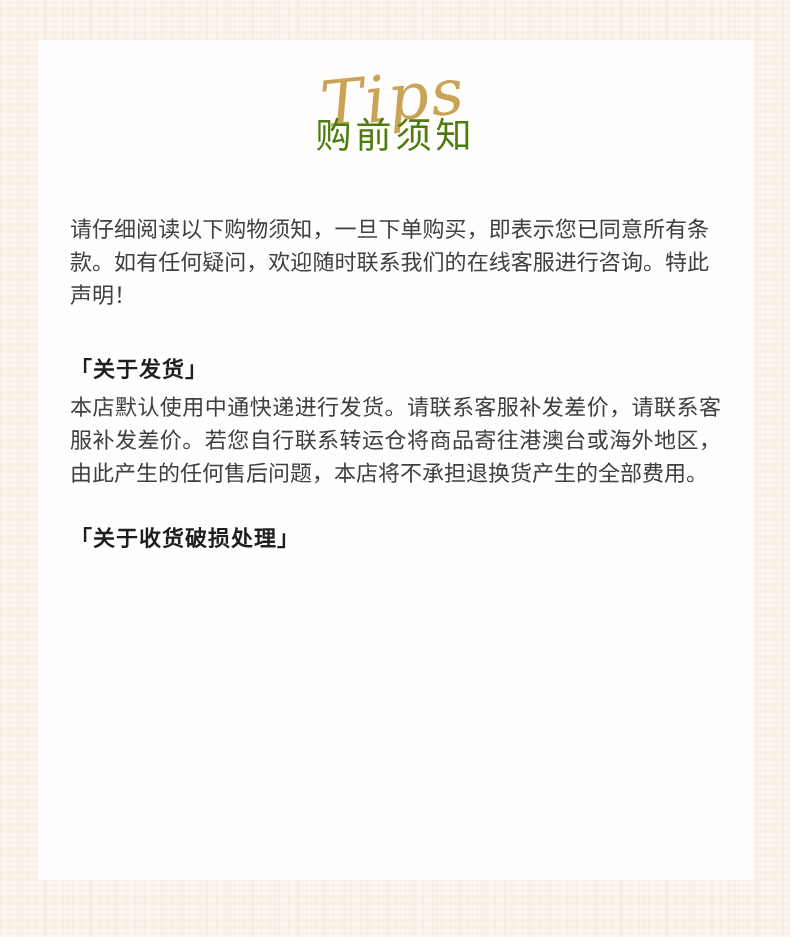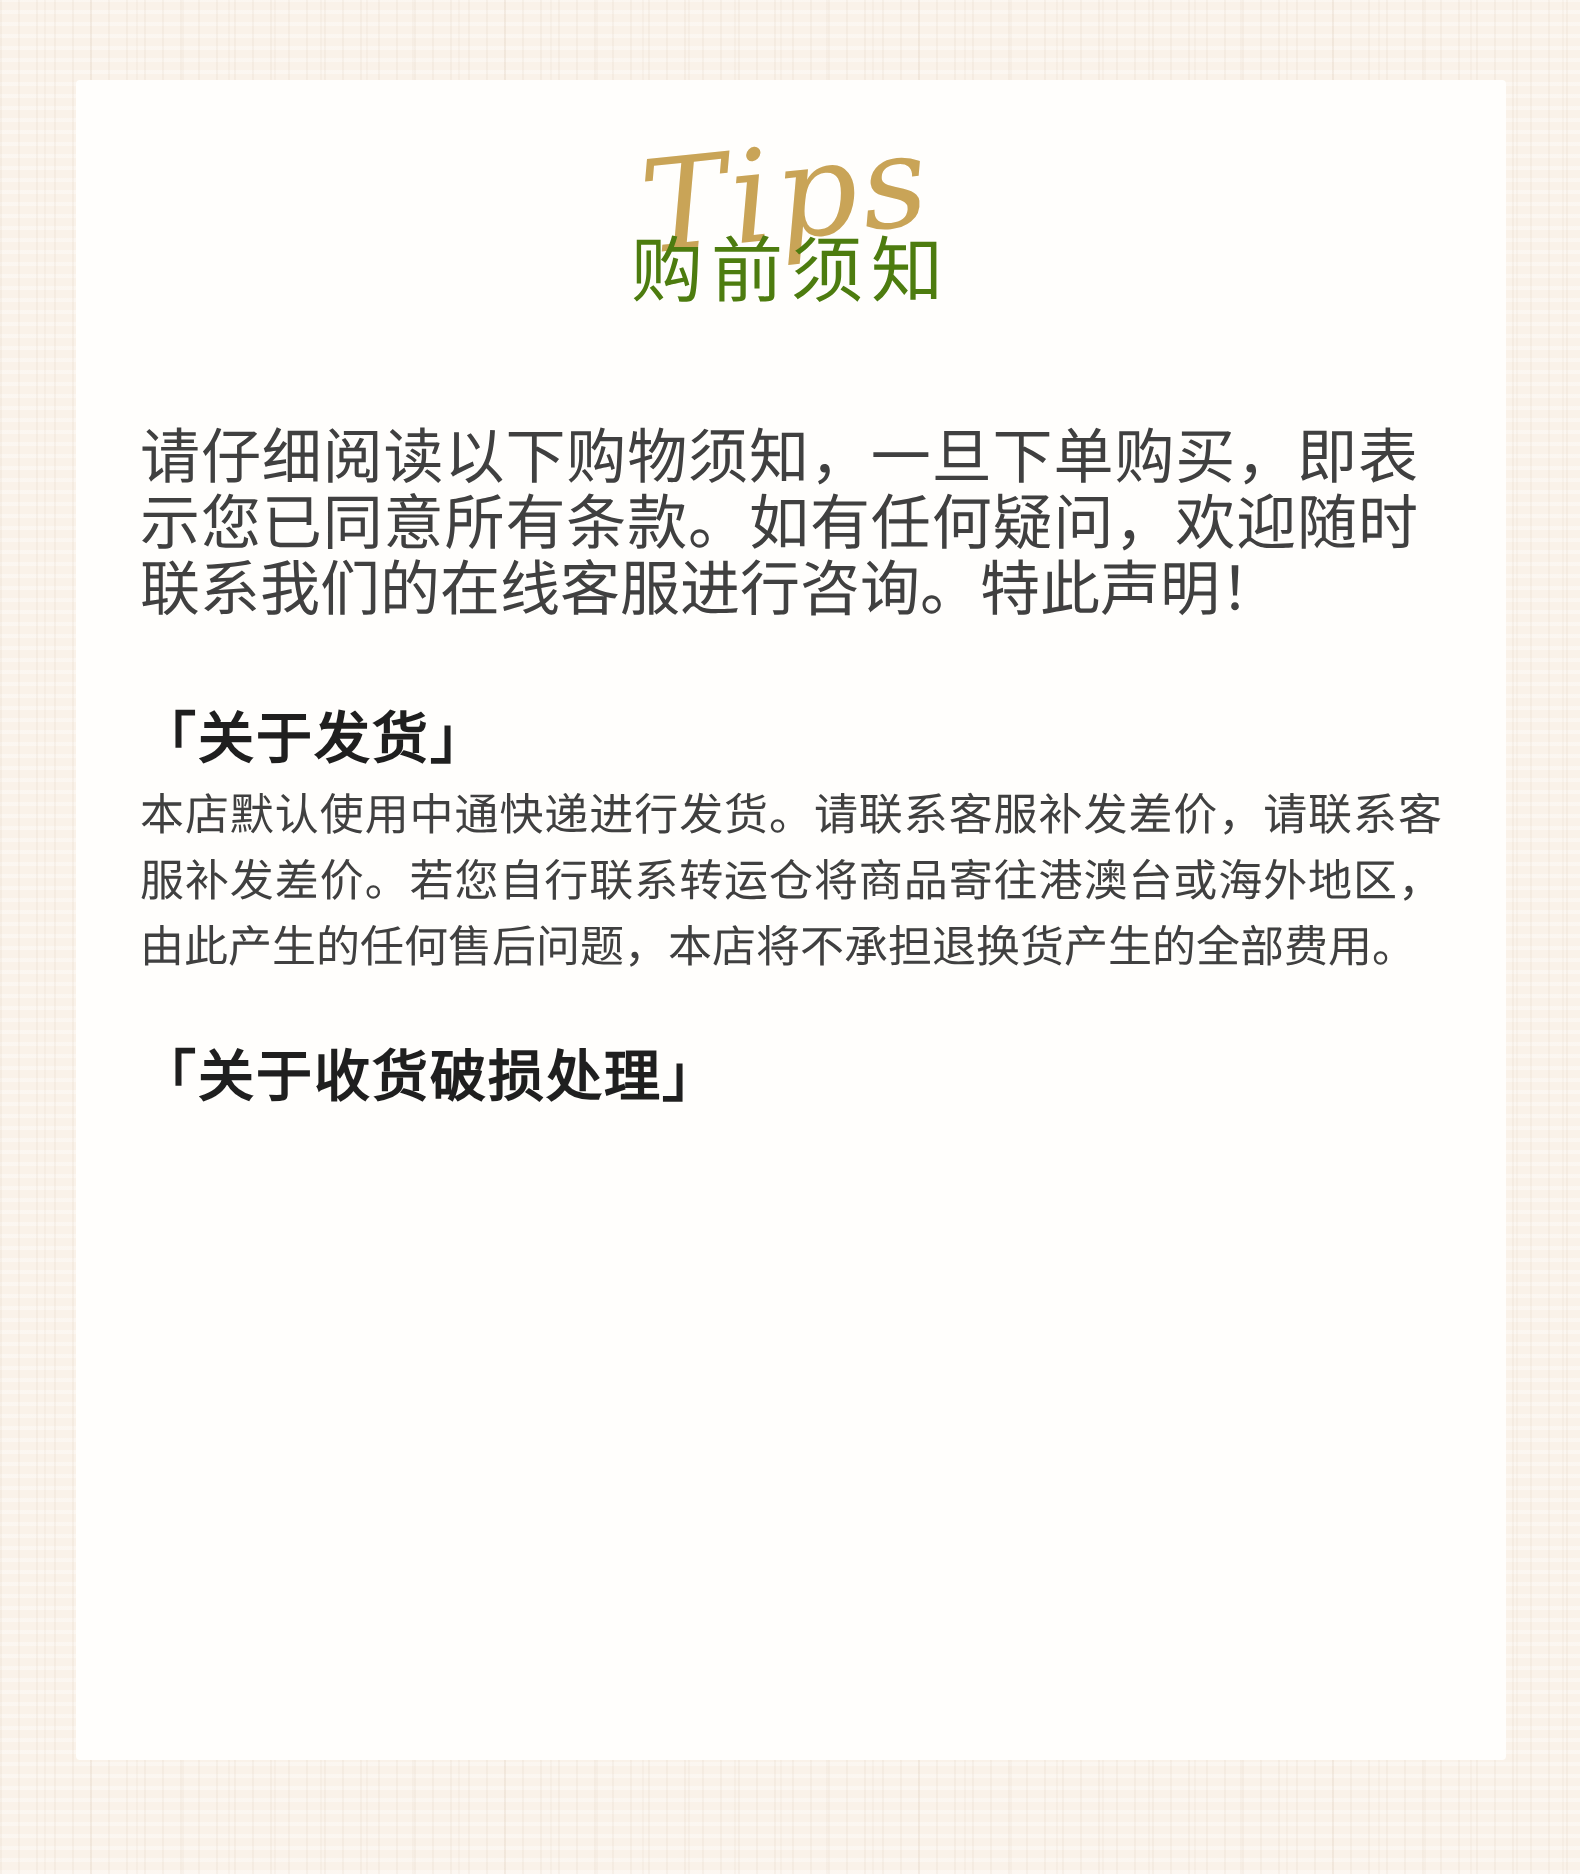--- a/index.html
+++ b/index.html
@@ -59,30 +59,30 @@
     padding-top: 38px;
     text-align: center;
     font-size: 36px;
     line-height: 36px;
     font-weight: 500;
     letter-spacing: 4px;
     color: #4d7c0f;
   }
   .intro {
     margin: 0 12px 43px 0;
-    font-size: 30px;
+    font-size: 22px;
     line-height: 33px;
     color: #404040;
     text-align: justify;
   }
   .section { margin: 0; }
   .section + .section { margin-top: 34px; }
   .section-heading {
     margin: 0 0 6px 0;
-    font-size: 28px;
+    font-size: 22px;
     line-height: 30px;
     font-weight: 700;
     color: #1f1f1f;
     letter-spacing: 1px;
   }
   .section-body {
     margin: 0;
     font-size: 22px;
     line-height: 33px;
     color: #404040;

